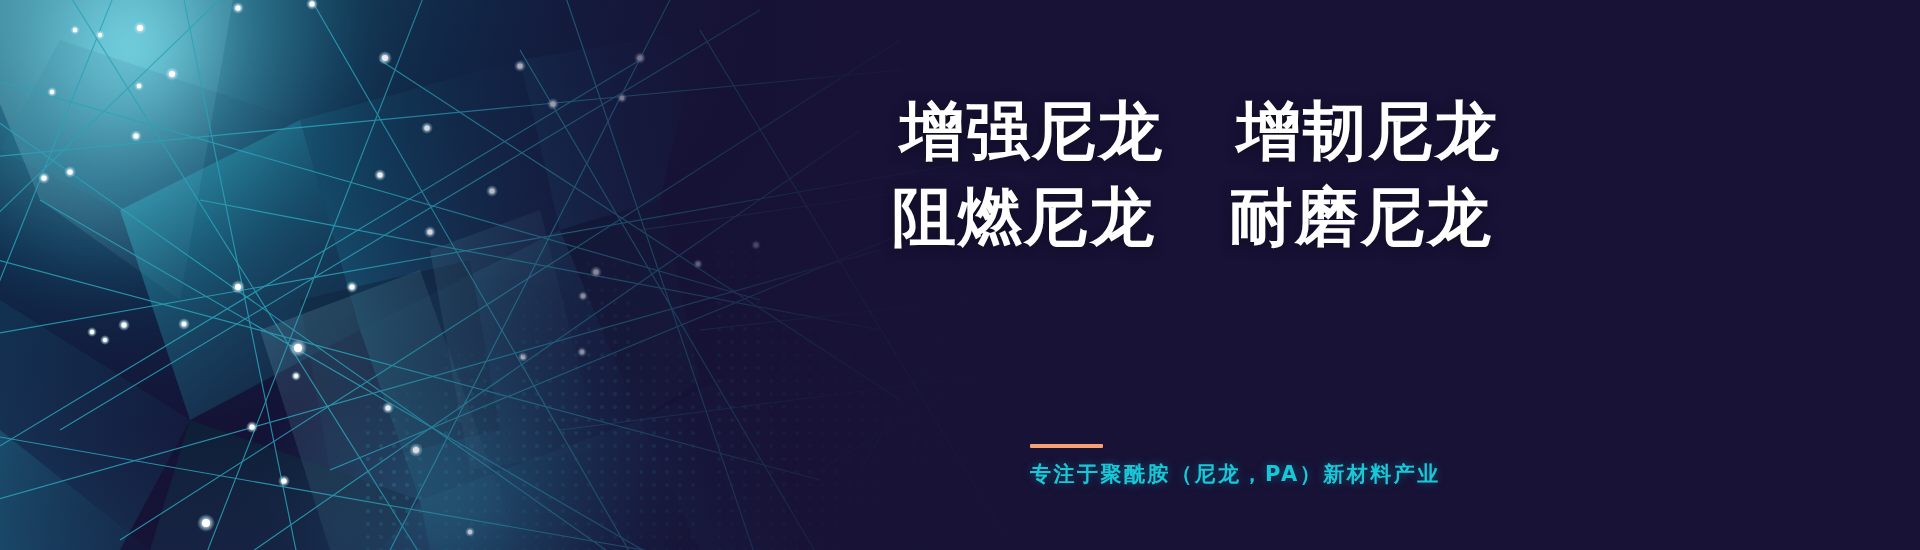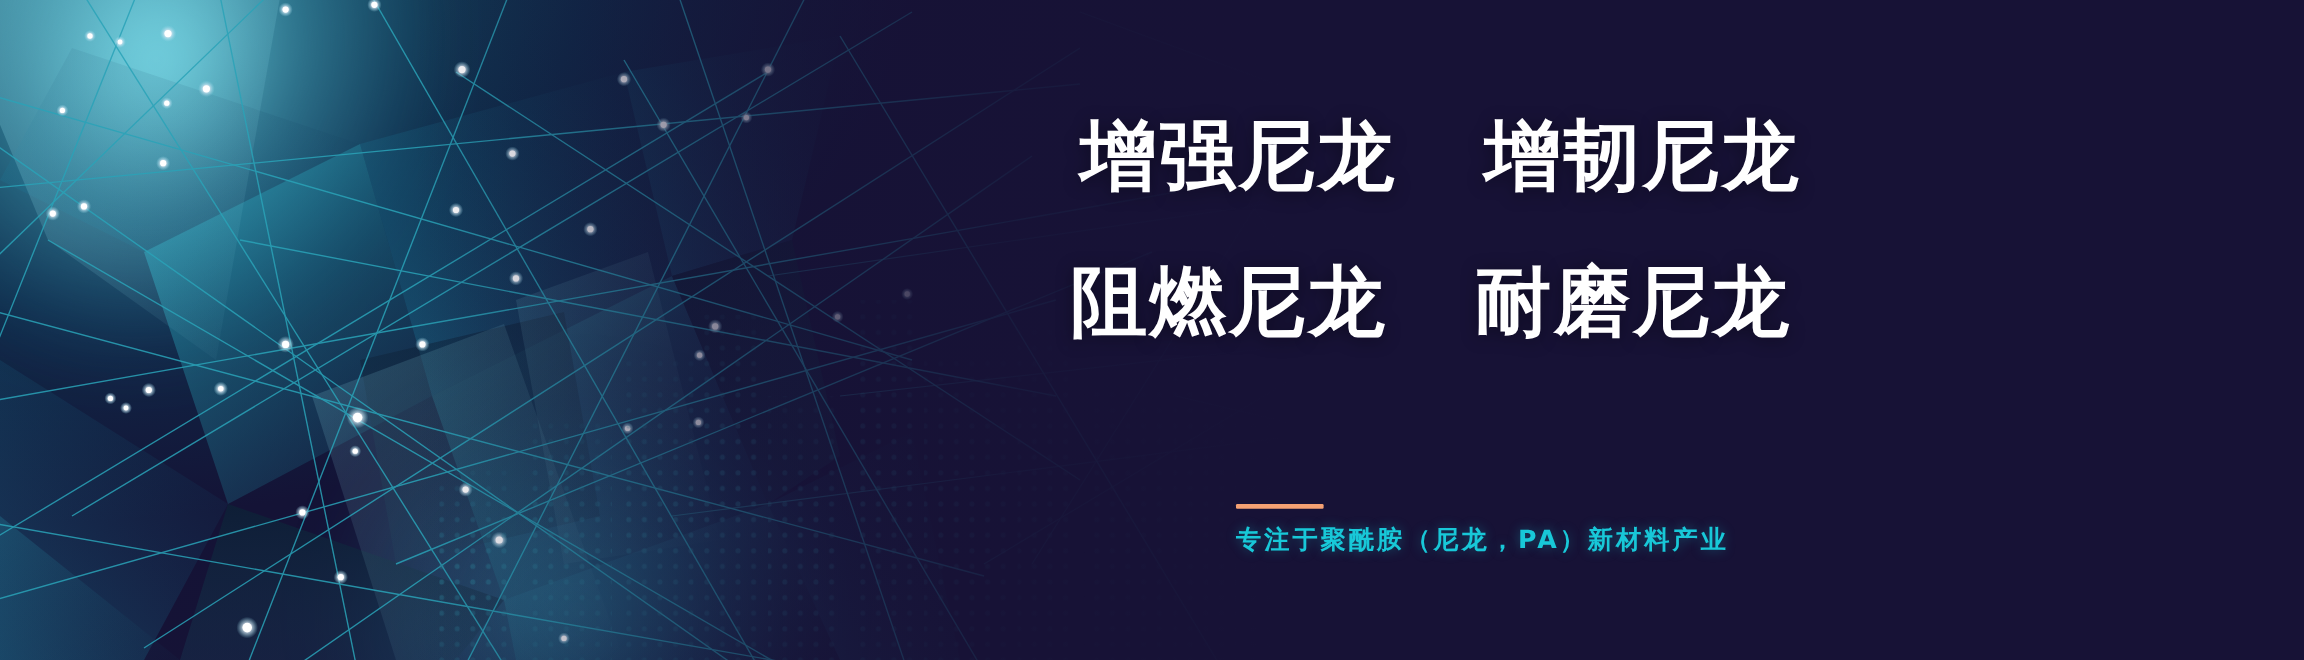--- a/index.html
+++ b/index.html
@@ -78,27 +78,26 @@
     color: #ffffff;
     font-size: 64px;
     font-weight: 700;
     line-height: 86px;
     letter-spacing: 2px;
     white-space: pre;
     text-shadow: 0 2px 14px rgba(0,0,0,0.40);
   }
   .headline-line.second {
     margin-left: -8px;
-    margin-top: 35px;
   }
 
   .tagline-block {
     position: absolute;
     left: 130px;
-    top: 420px;
+    top: 444px;
     width: 620px;
   }
   .tagline-rule {
     width: 73px;
     height: 4px;
     background: #f5a173;
     margin-bottom: 12px;
     border-radius: 1px;
   }
   .tagline-text {

